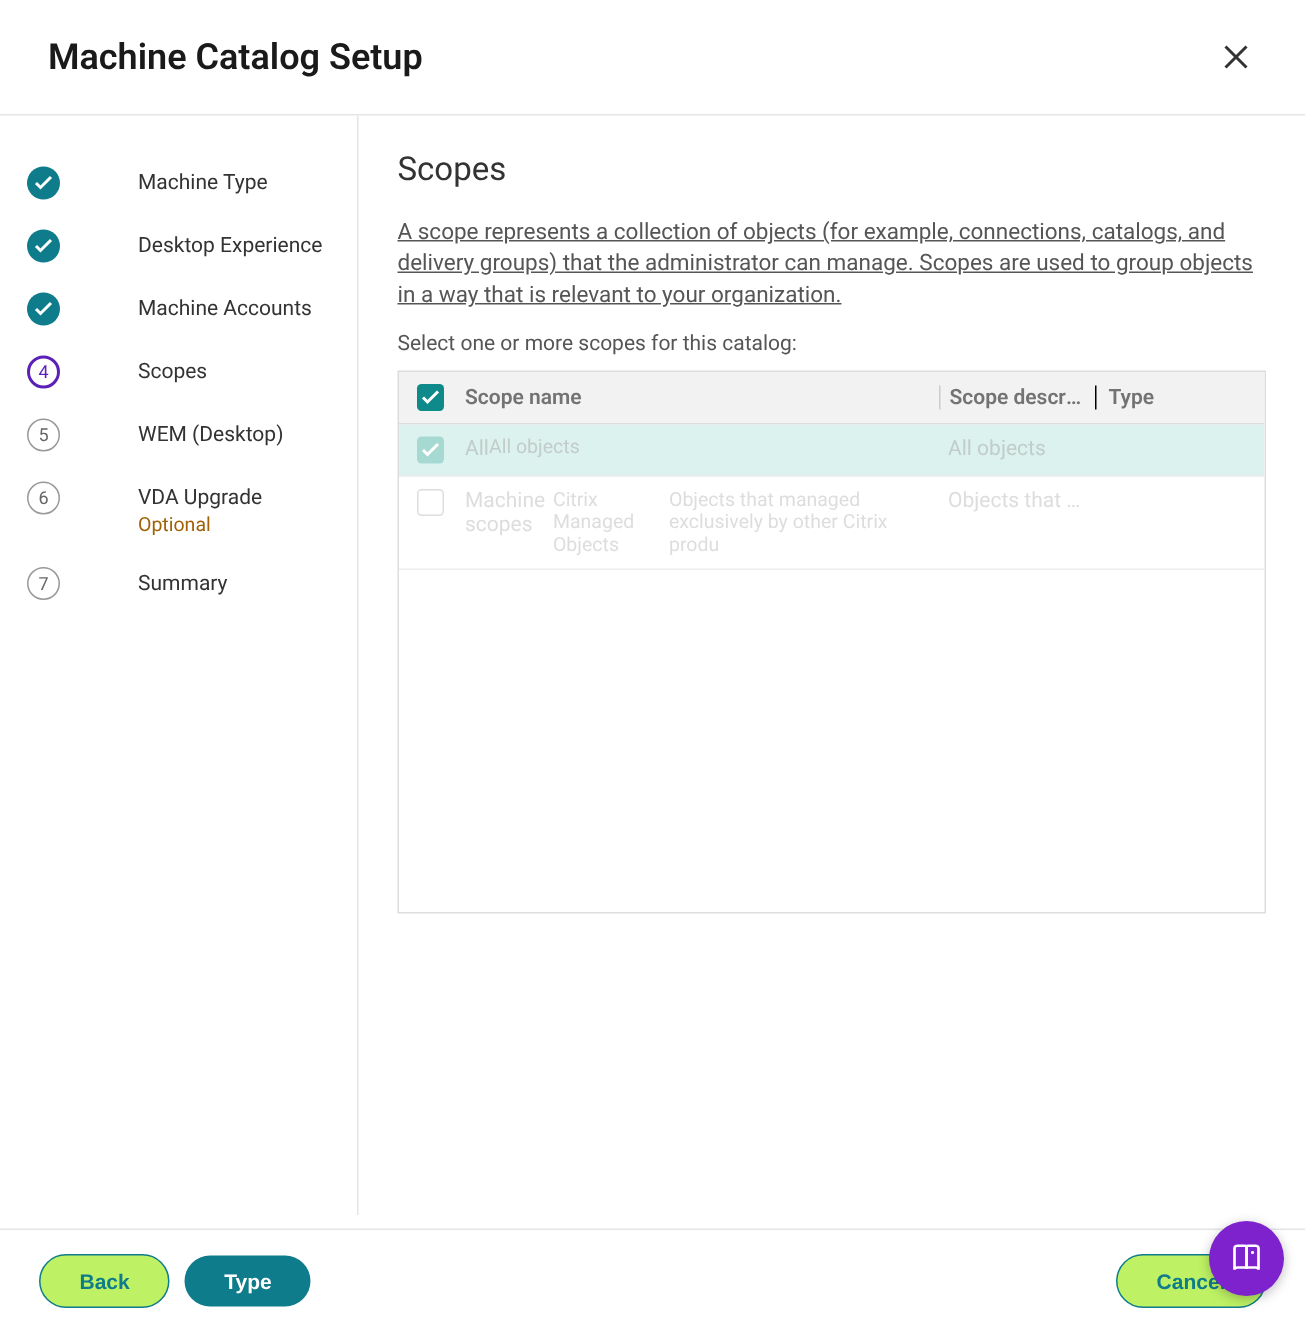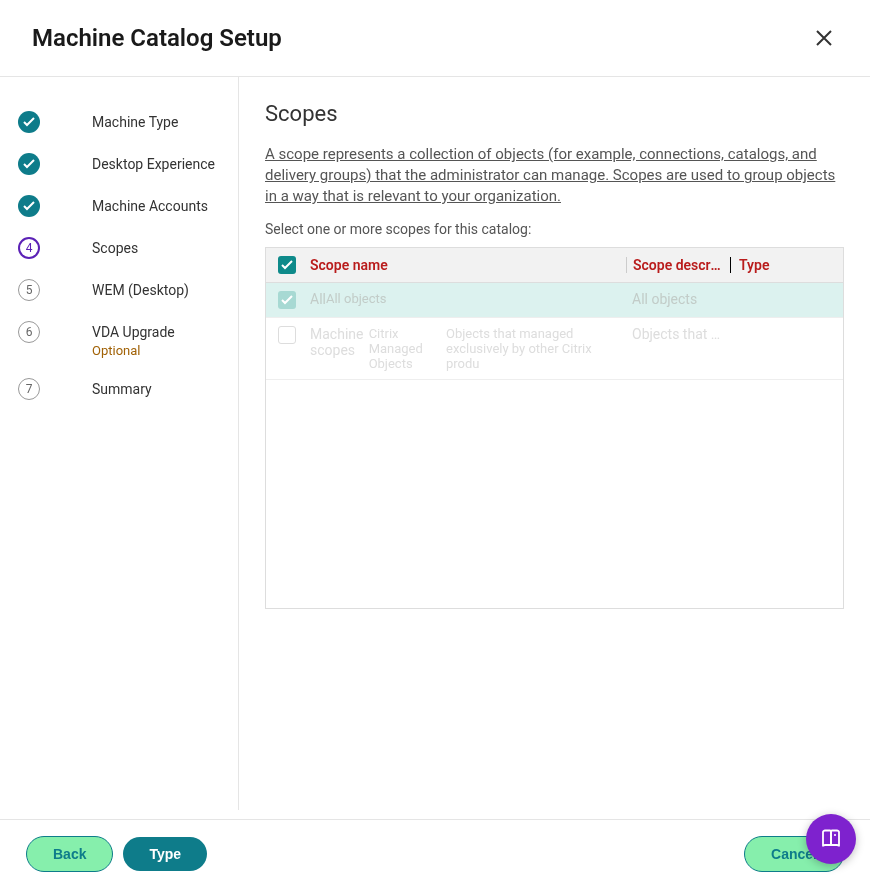--- a/index.html
+++ b/index.html
@@ -116,21 +116,21 @@
       overflow: hidden;
     }
     .table-header {
       display: flex;
       align-items: center;
       background: #f2f2f2;
       border-bottom: 1px solid #ddd;
       padding: 8px 12px;
       font-size: 14px;
       font-weight: 600;
-      color: #b91c1c;
+      color: #737373;
     }
     .col-check {
       width: 32px;
       display: flex;
       align-items: center;
     }
     .col-name {
       flex: 1;
     }
     .col-desc {
@@ -225,21 +225,21 @@
     }
     .btn {
       border-radius: 22px;
       padding: 9px 26px;
       font-size: 14px;
       font-weight: 600;
       cursor: pointer;
       border: none;
     }
     .btn-outline {
-      background: #86efac;
+      background: #bef264;
       border: 1.5px solid #0e7c8a;
       color: #0e7c8a;
     }
     .btn-primary {
       background: #0e7c8a;
       color: #fff;
     }
     .fab {
       position: absolute;
       bottom: 24px;

